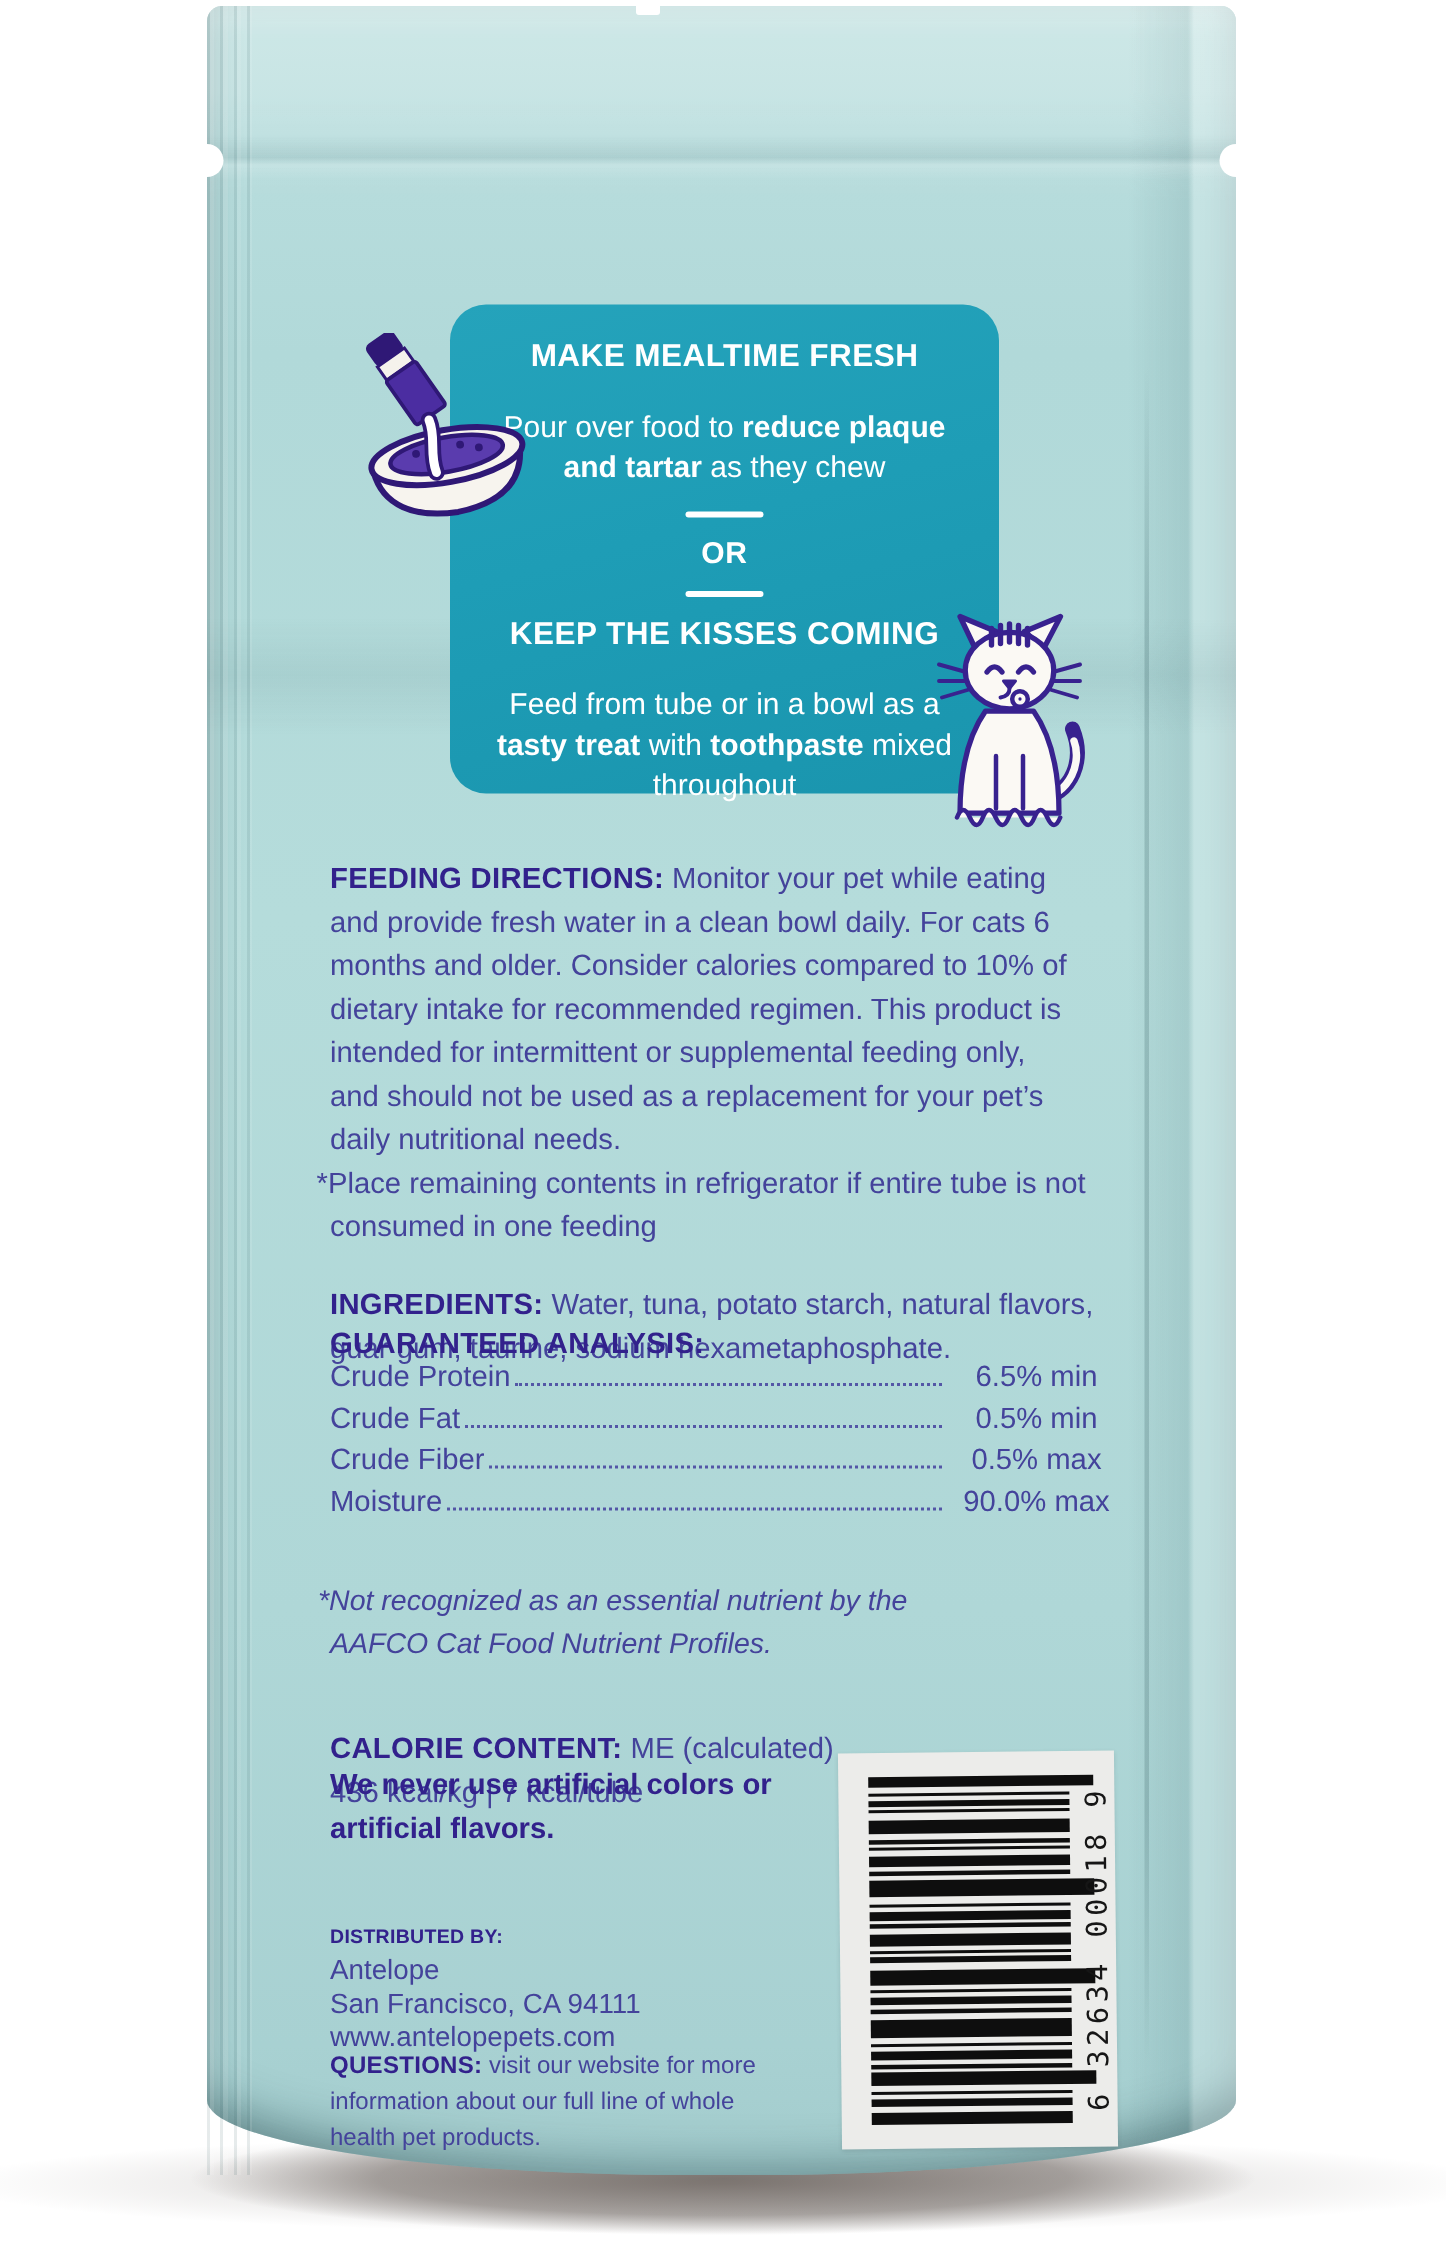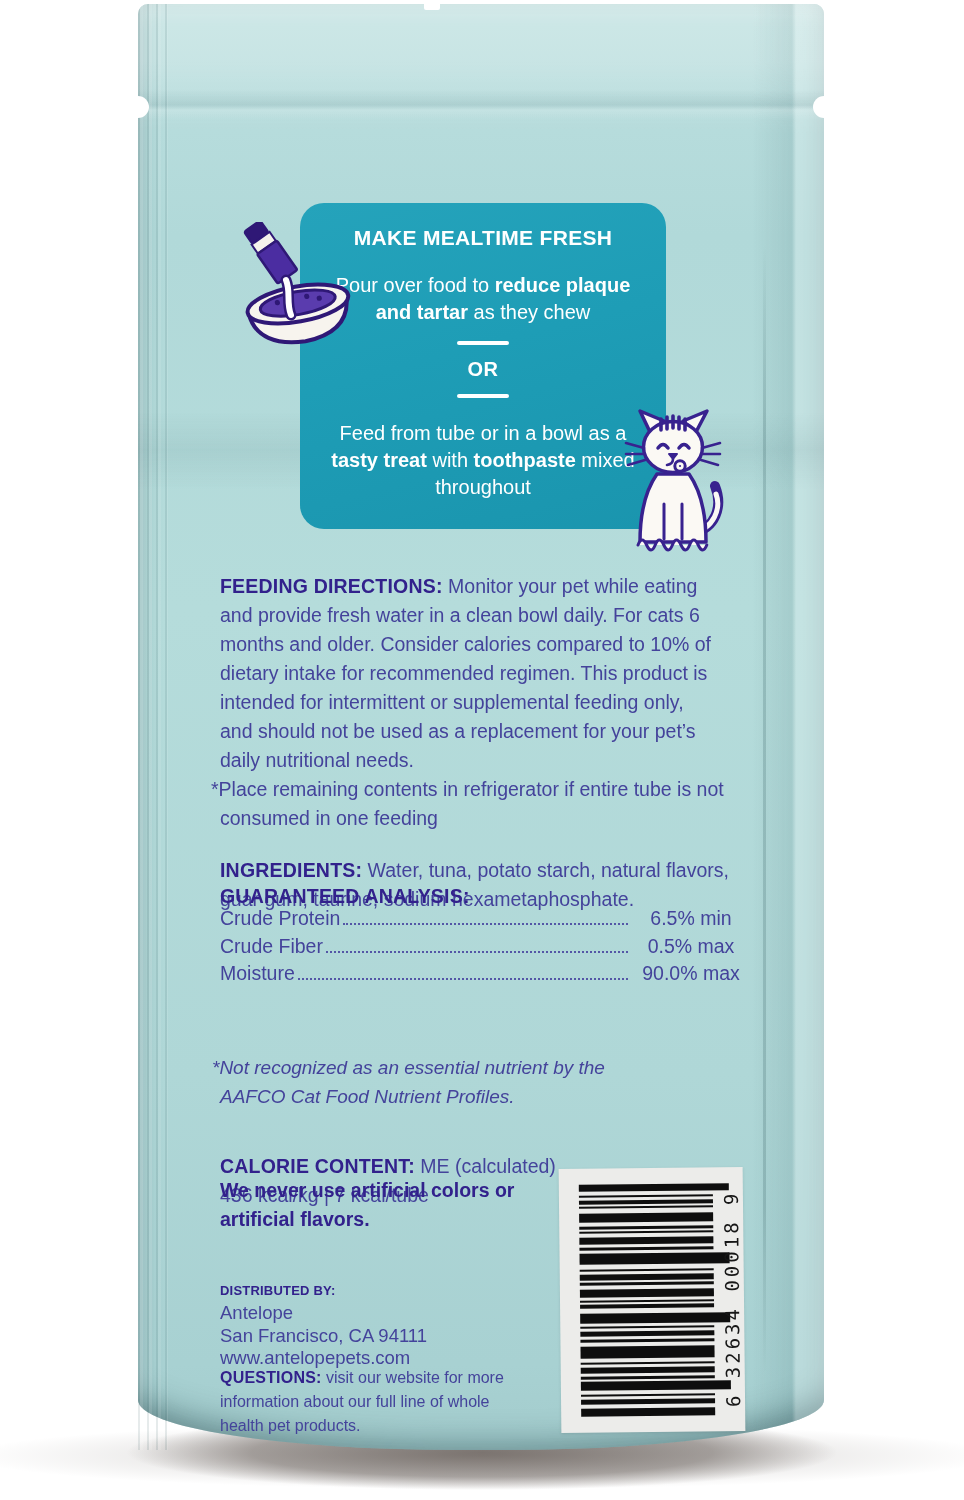--- a/index.html
+++ b/index.html
@@ -91,20 +91,21 @@
 
     <div class="panel">
       <div class="panel-inner">
         <p class="panel-title">MAKE MEALTIME FRESH</p>
         <p class="panel-p"><span>Pour over food to </span><span class="b">reduce plaque and tartar</span><span> as they chew</span></p>
         <div class="or-divider">
           <span class="dash"></span>
           <span class="or-text">OR</span>
           <span class="dash"></span>
         </div>
+        <p class="panel-title">KEEP THE KISSES COMING</p>
         <p class="panel-p panel-p2"><span>Feed from tube or in a bowl as a </span><span class="b">tasty treat</span><span> with </span><span class="b">toothpaste</span><span> mixed throughout</span></p>
       </div>
     </div>
 
     <svg class="icon-pour" viewBox="0 0 136 152">
       <g transform="translate(10,76) rotate(-10)">
         <path d="M6,18 C8,41 27,53 57,54 C87,53 103,41 105,18 Z" fill="#f7f4ee" stroke="#2f1876" stroke-width="4" stroke-linejoin="round"></path>
         <ellipse cx="56" cy="16" rx="51" ry="17.5" fill="#f7f4ee" stroke="#2f1876" stroke-width="4"></ellipse>
         <ellipse cx="56" cy="15" rx="38" ry="11.5" fill="#5a3cae" stroke="#2f1876" stroke-width="3"></ellipse>
         <circle cx="36" cy="11" r="2.6" fill="#2f1876"></circle>
@@ -153,20 +154,25 @@
     <div class="copy analysis-label">
       <p class="lbl">GUARANTEED ANALYSIS:</p>
     </div>
     <div class="copy table">
       <div class="row">
           <span class="name">Crude Protein</span>
           <span class="dots"></span>
           <span class="val">6.5% min</span>
         </div>
       <div class="row">
+          <span class="name">Crude Fat</span>
+          <span class="dots"></span>
+          <span class="val">0.5% min</span>
+        </div>
+      <div class="row">
           <span class="name">Crude Fiber</span>
           <span class="dots"></span>
           <span class="val">0.5% max</span>
         </div>
       <div class="row">
           <span class="name">Moisture</span>
           <span class="dots"></span>
           <span class="val">90.0% max</span>
         </div>
     </div>

